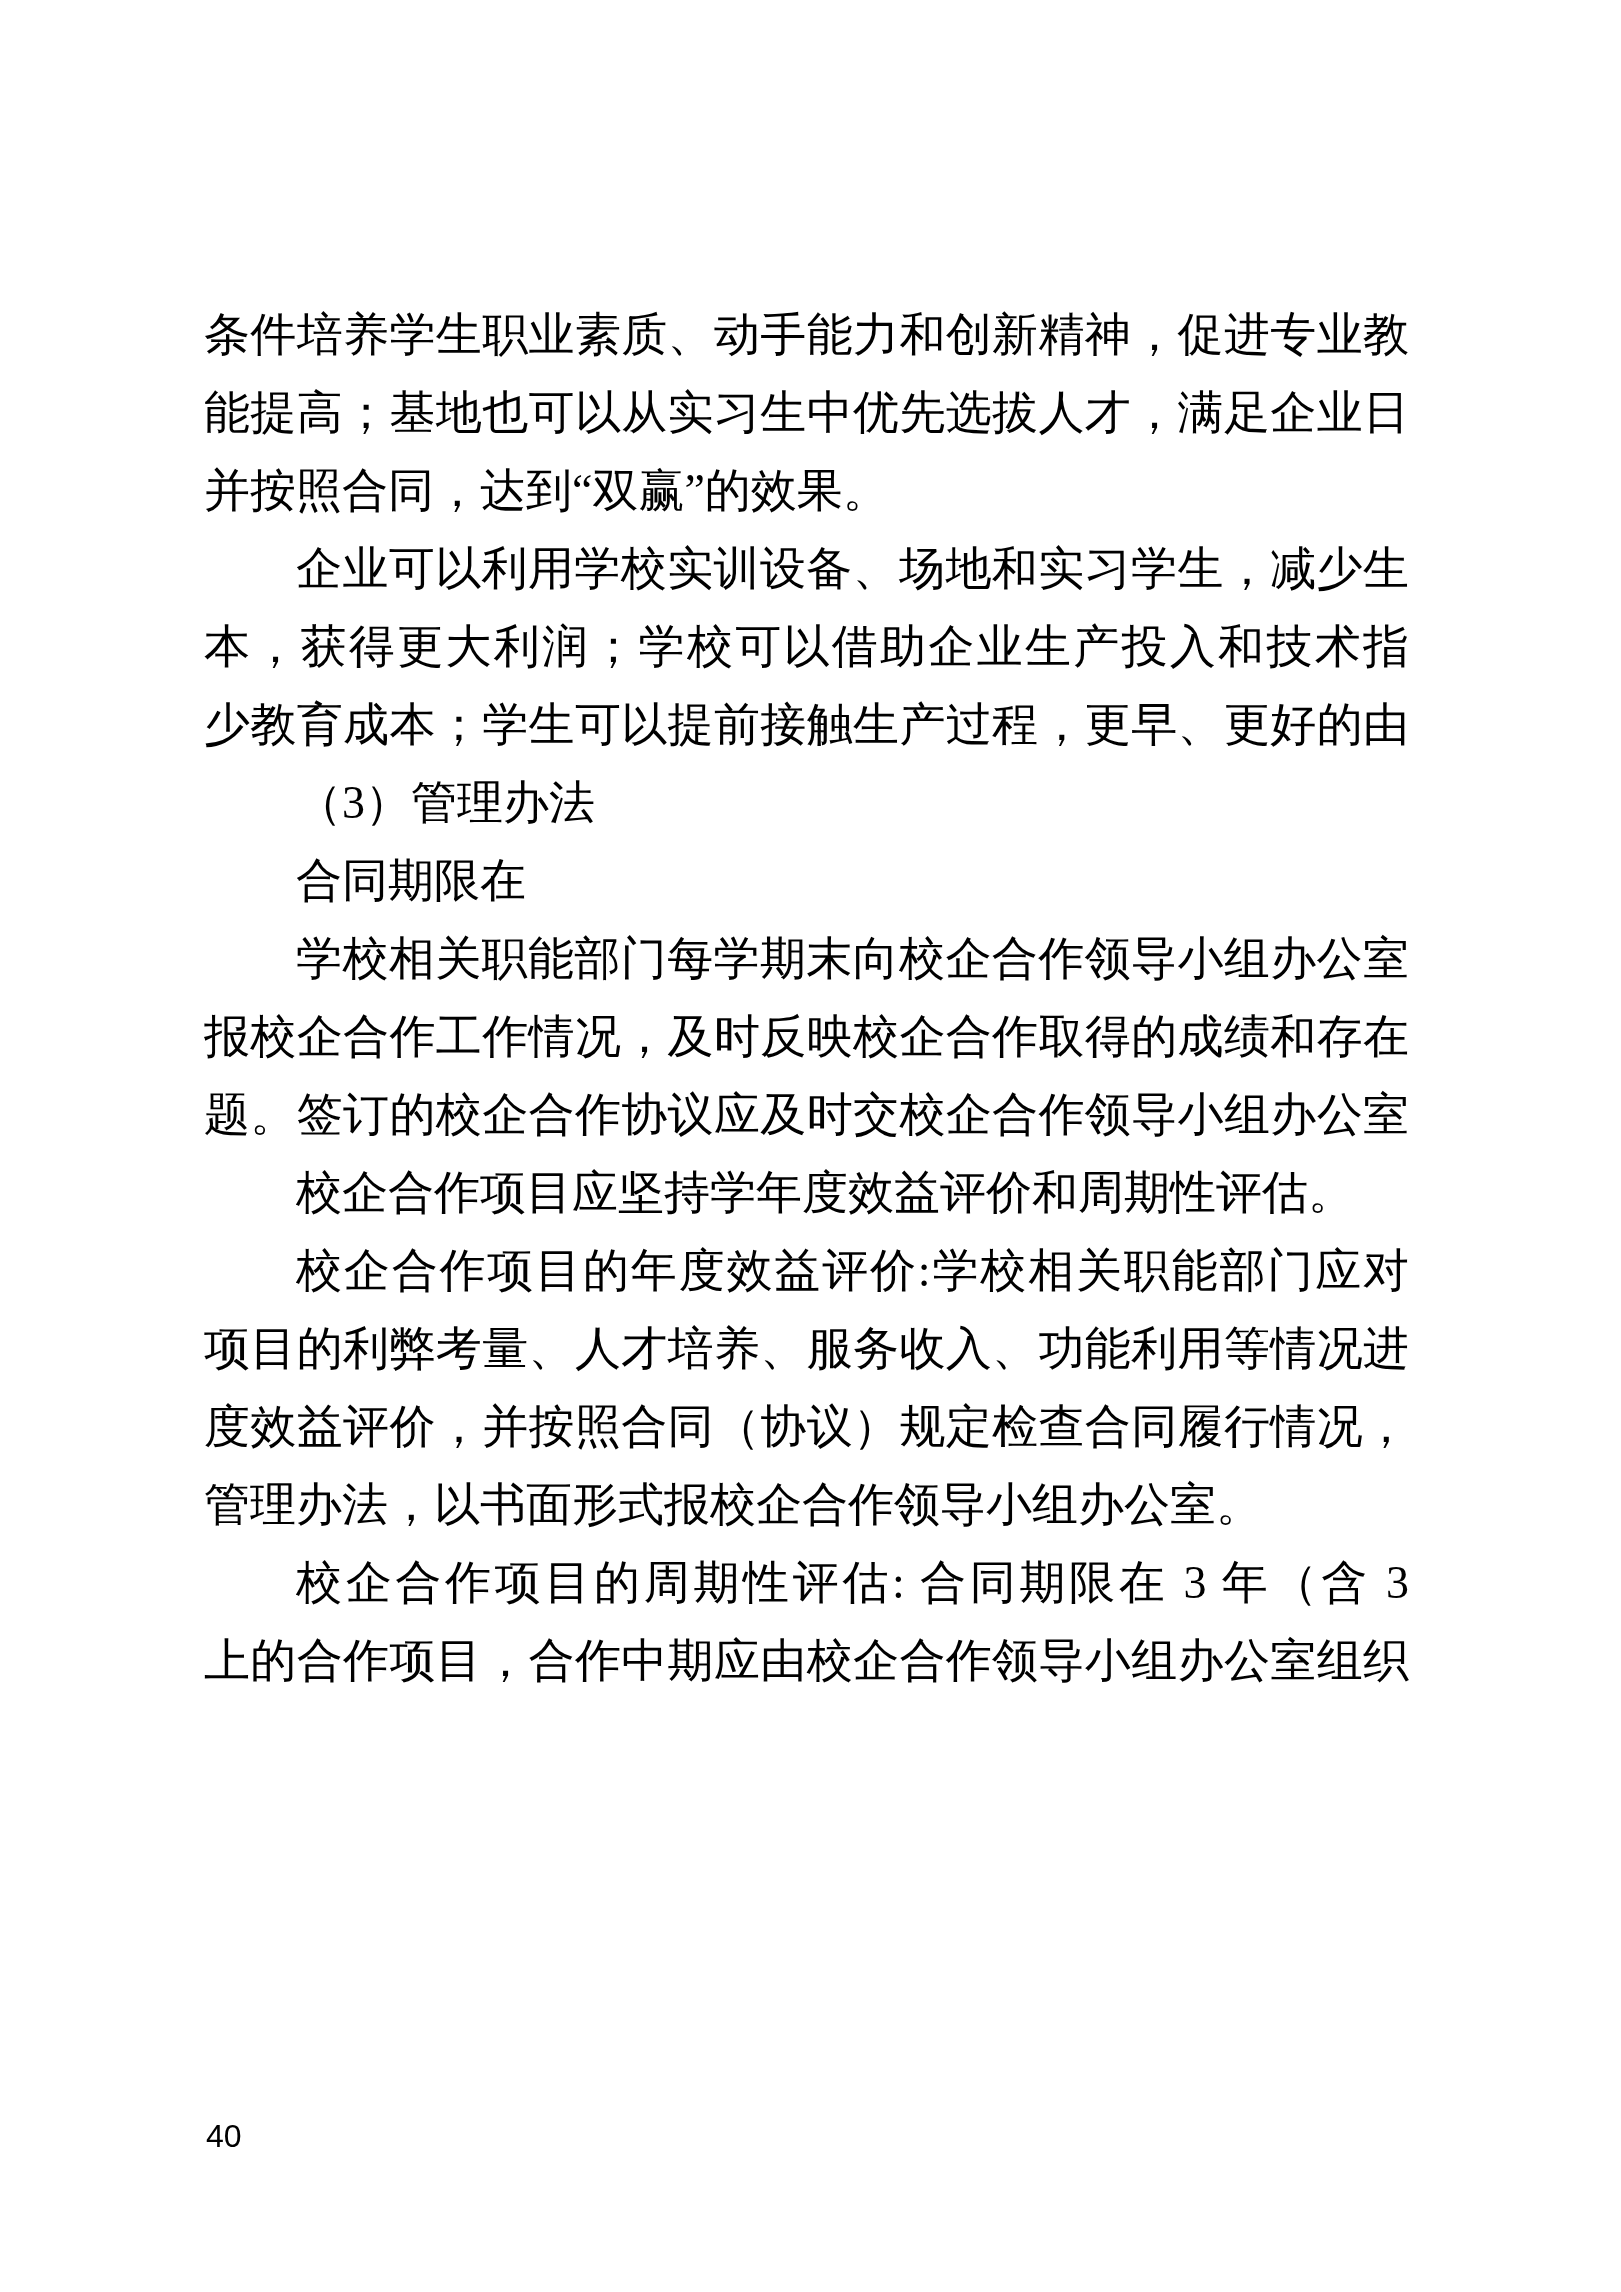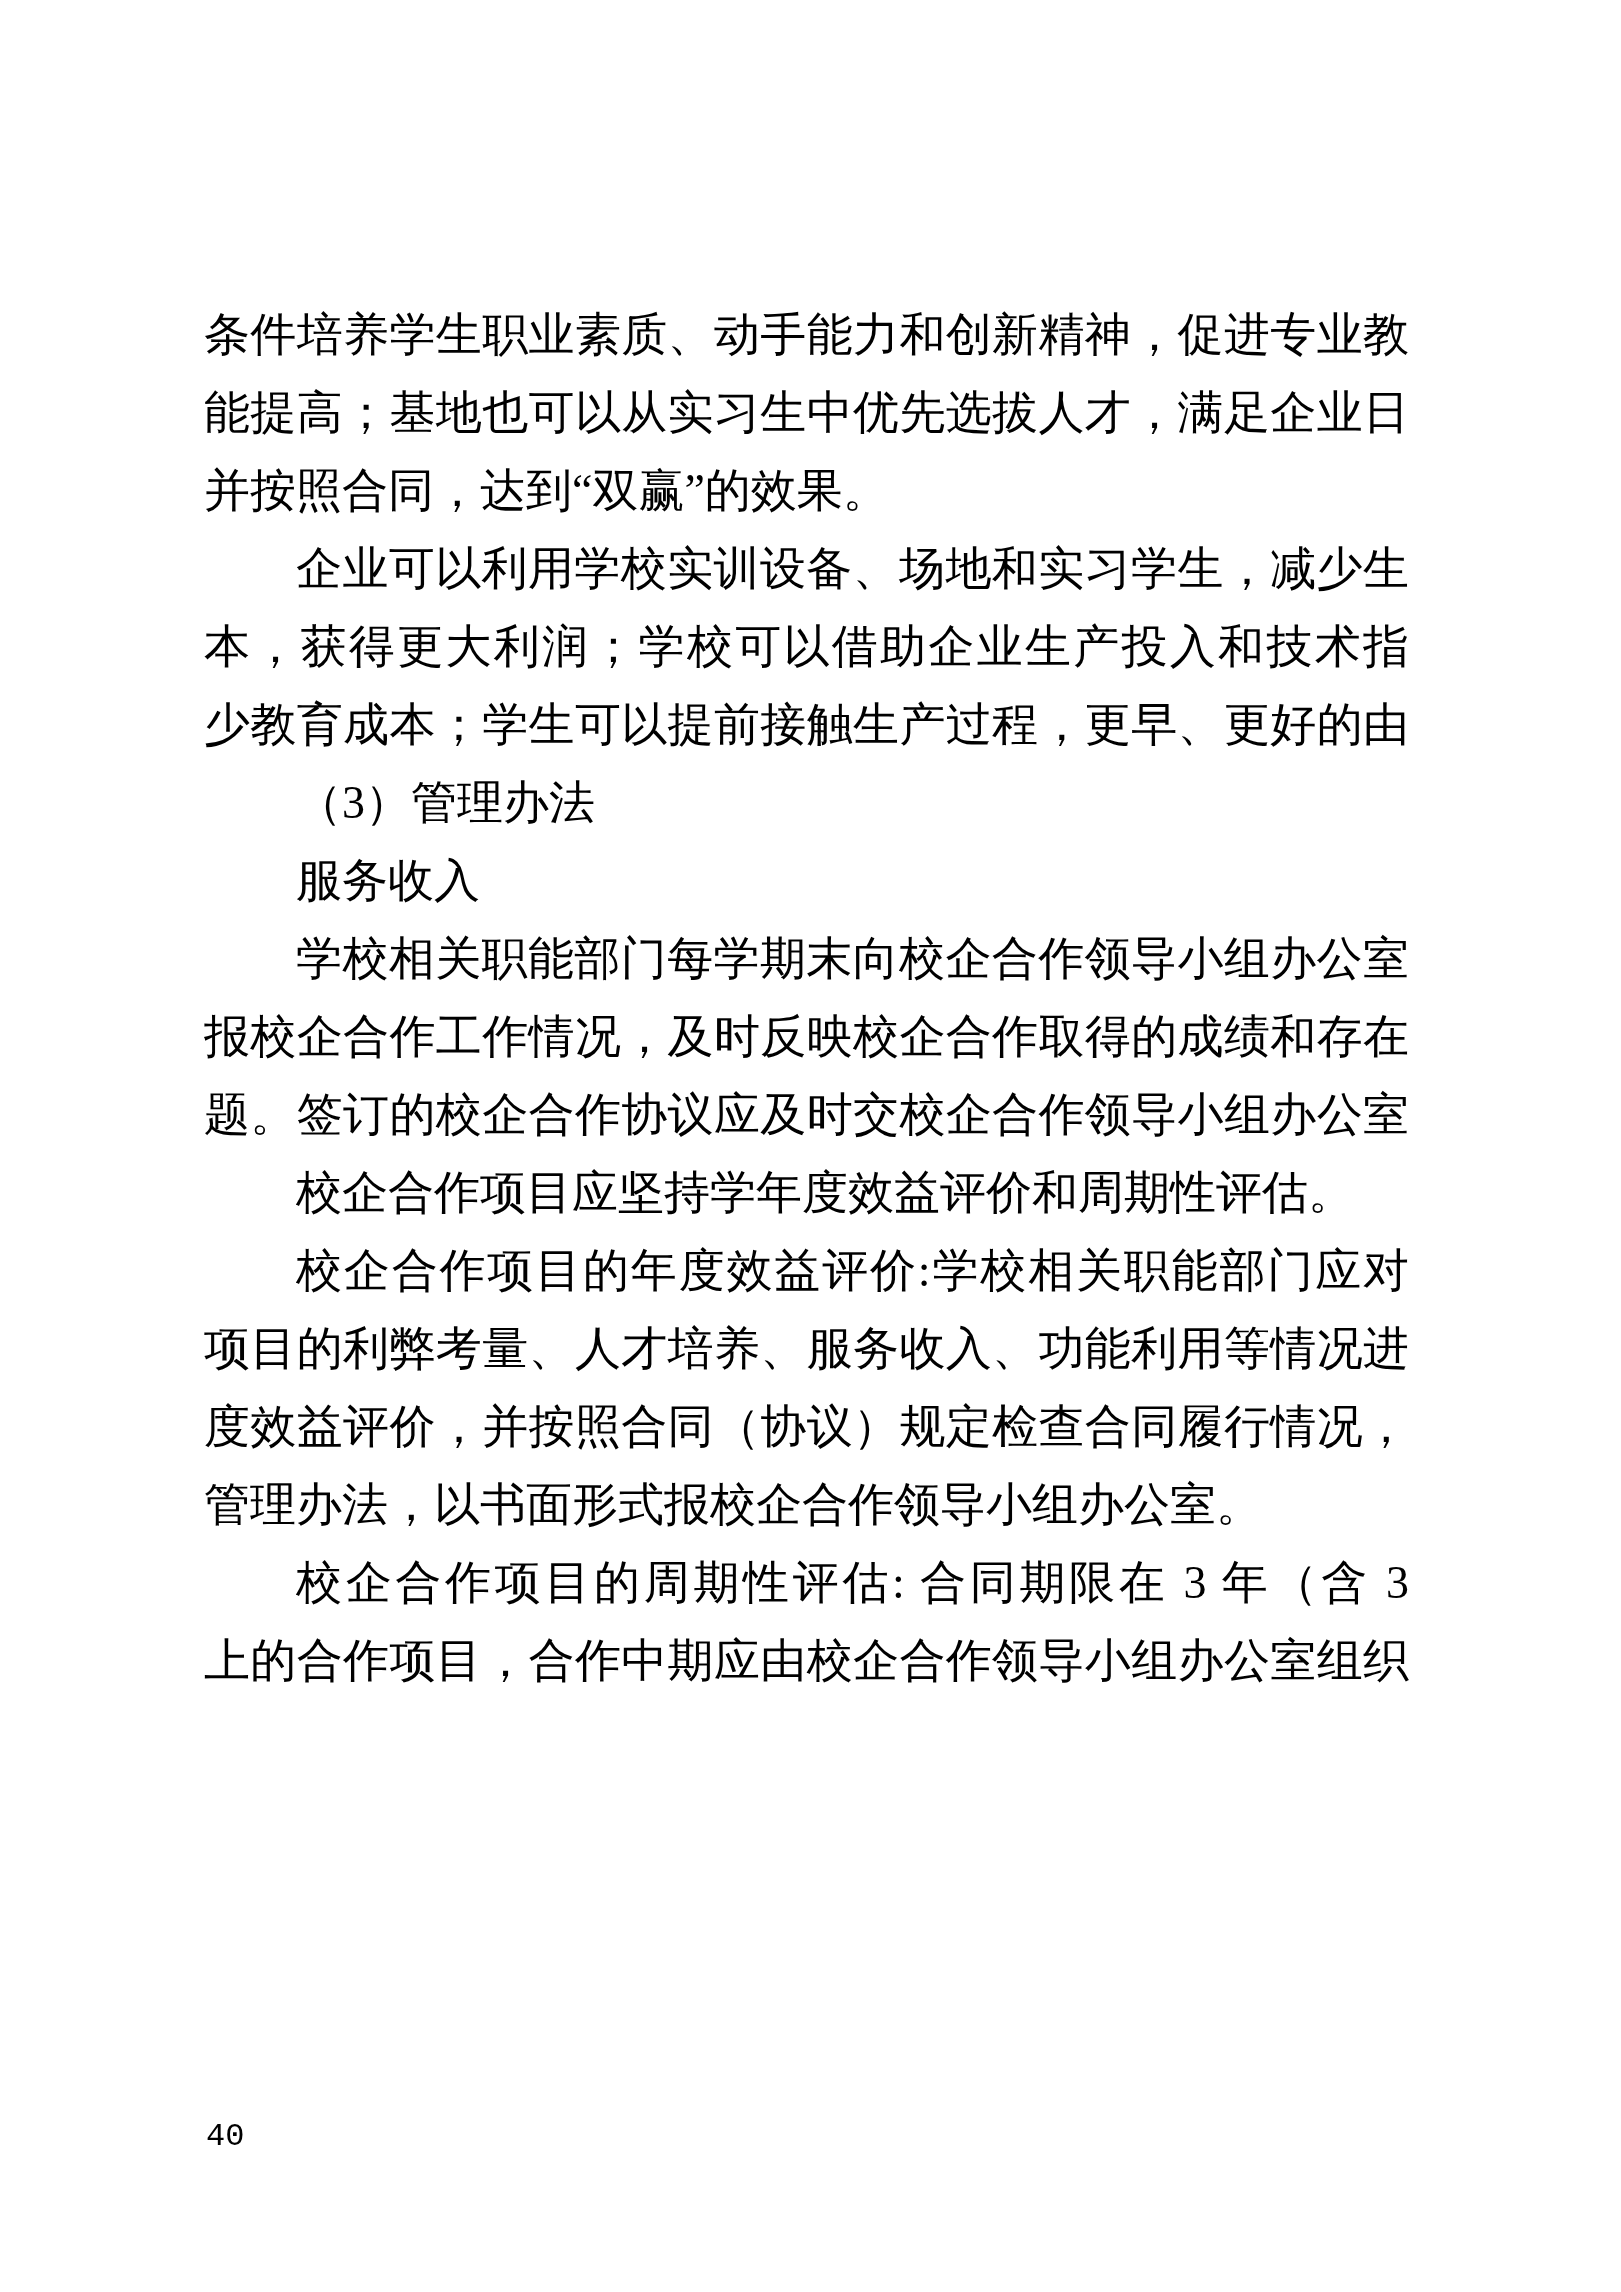--- a/index.html
+++ b/index.html
@@ -39,36 +39,36 @@
   .line.indent {
     text-indent: 2em;
   }
   .page-number {
     position: absolute;
     left: 206px;
     top: 2117px;
     font-size: 32px;
     line-height: 39px;
     color: #000000;
-    font-family: Liberation Mono, monospace;
+    font-family: Liberation Sans, sans-serif;
   }
 </style>
 </head>
 <body>
 
 <div class="page">
   <div class="text-block">
     <div class="line fill">条件培养学生职业素质、动手能力和创新精神，促进专业教师技</div>
     <div class="line fill">能提高；基地也可以从实习生中优先选拔人才，满足企业日益增</div>
     <div class="line">并按照合同，达到“双赢”的效果。</div>
     <div class="line indent fill">企业可以利用学校实训设备、场地和实习学生，减少生产成</div>
     <div class="line fill">本，获得更大利润；学校可以借助企业生产投入和技术指导，减</div>
     <div class="line fill">少教育成本；学生可以提前接触生产过程，更早、更好的由学生</div>
     <div class="line indent">（3）管理办法</div>
-    <div class="line indent">服务收入</div>
+    <div class="line indent">合同期限在</div>
     <div class="line indent fill">学校相关职能部门每学期末向校企合作领导小组办公室汇</div>
     <div class="line fill">报校企合作工作情况，及时反映校企合作取得的成绩和存在问</div>
     <div class="line fill">题。签订的校企合作协议应及时交校企合作领导小组办公室备案</div>
     <div class="line indent">校企合作项目应坚持学年度效益评价和周期性评估。</div>
     <div class="line indent fill">校企合作项目的年度效益评价:学校相关职能部门应对合作</div>
     <div class="line fill">项目的利弊考量、人才培养、服务收入、功能利用等情况进行年</div>
     <div class="line fill">度效益评价，并按照合同（协议）规定检查合同履行情况，于每</div>
     <div class="line">管理办法，以书面形式报校企合作领导小组办公室。</div>
     <div class="line indent fill">校企合作项目的周期性评估: 合同期限在 3 年（含 3 年）以</div>
     <div class="line fill">上的合作项目，合作中期应由校企合作领导小组办公室组织周期</div>

